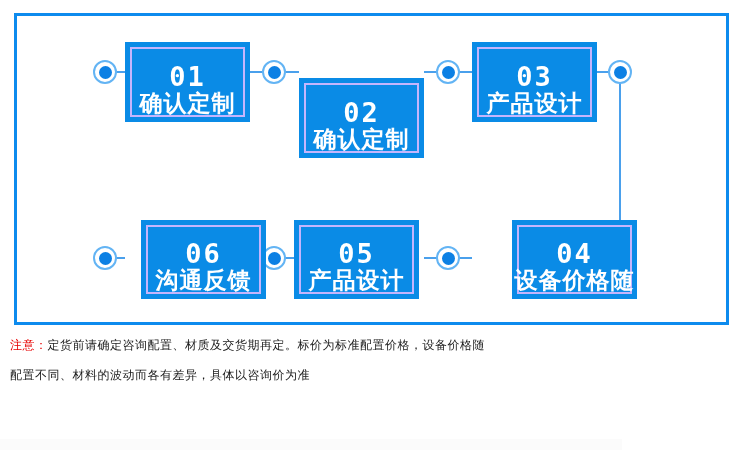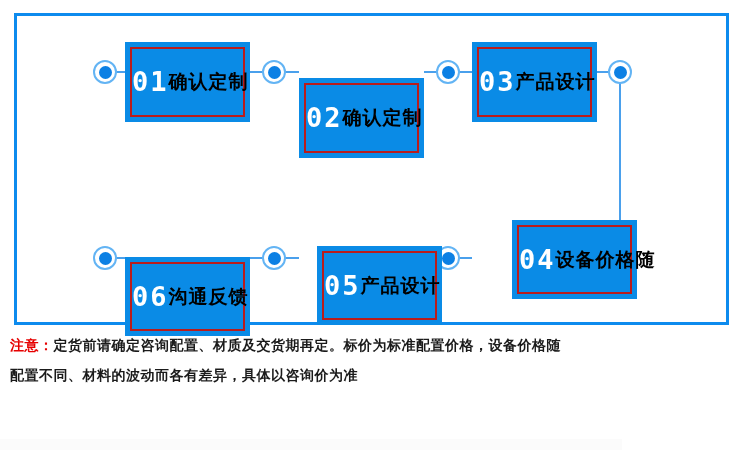--- a/index.html
+++ b/index.html
@@ -11,42 +11,42 @@
     position:absolute; left:14px; top:13px; width:715px; height:312px;
     box-sizing:border-box; border:3px solid #0d8bee; background:#ffffff;
   }
   .step {
     position:absolute; width:125px; background:#0a8be6;
   }
   .step.r1 { top:42px; height:80px; }
   .step.r2 { top:220px; height:79px; }
   .step-inner {
     position:absolute; left:5px; right:5px; top:5px; bottom:5px;
-    border:2px solid #b91c1c;
-    display:flex; flex-direction:row; align-items:center; justify-content:flex-start;
+    border:2px solid #c4b5fd;
+    display:flex; flex-direction:column; align-items:center; justify-content:flex-end;
   }
   .step-num {
     color:#ffffff; font-family:"DejaVu Sans Mono","Liberation Mono",monospace;
     font-size:27px; font-weight:bold; line-height:28px; letter-spacing:2px;
   }
   .step-label {
-    color:#000000; font-size:19px; font-weight:bold; line-height:24px; letter-spacing:1px;
+    color:#ffffff; font-size:23px; font-weight:bold; line-height:24px; letter-spacing:1px;
     white-space:nowrap;
   }
   .hline { position:absolute; height:2px; background:#4aa0ec; }
   .vline { position:absolute; width:2px; background:#4aa0ec; left:619px; top:72px; height:186px; }
   .node {
     position:absolute; width:24px; height:24px; box-sizing:border-box;
     border-radius:50%; background:#ffffff; border:2px solid #63b4f4;
     display:flex; align-items:center; justify-content:center;
   }
   .node-dot { width:13px; height:13px; border-radius:50%; background:#0c80e4; }
   .note {
     position:absolute; left:10px; top:330px; width:712px; margin:0;
-    font-size:14px; font-weight:bold; color:#1b1b1b; line-height:30px; letter-spacing:0.5px;
+    font-size:12px; font-weight:normal; color:#1b1b1b; line-height:30px; letter-spacing:0.5px;
   }
   .note-prefix { color:#e60000; }
   .bottom-band { position:absolute; left:0; top:439px; width:622px; height:11px; background:#fbfbfb; }
 </style>
 </head>
 <body>
 
 <div class="page">
 
   <div class="panel"></div>
@@ -101,27 +101,27 @@
       <div class="step-label">确认定制</div>
     </div>
   </div>
   <div class="step r1" style="left:472px;">
     <div class="step-inner">
       <div class="step-num">03</div>
       <div class="step-label">产品设计</div>
     </div>
   </div>
 
-  <div class="step r2" style="left:125px;margin-top:37px;">
+  <div class="step r2" style="left:141px;">
     <div class="step-inner">
       <div class="step-num">06</div>
       <div class="step-label">沟通反馈</div>
     </div>
   </div>
-  <div class="step r2" style="left:317px;margin-top:26px;">
+  <div class="step r2" style="left:294px;">
     <div class="step-inner">
       <div class="step-num">05</div>
       <div class="step-label">产品设计</div>
     </div>
   </div>
   <div class="step r2" style="left:472px;margin-left:40px;">
     <div class="step-inner">
       <div class="step-num">04</div>
       <div class="step-label">设备价格随</div>
     </div>

